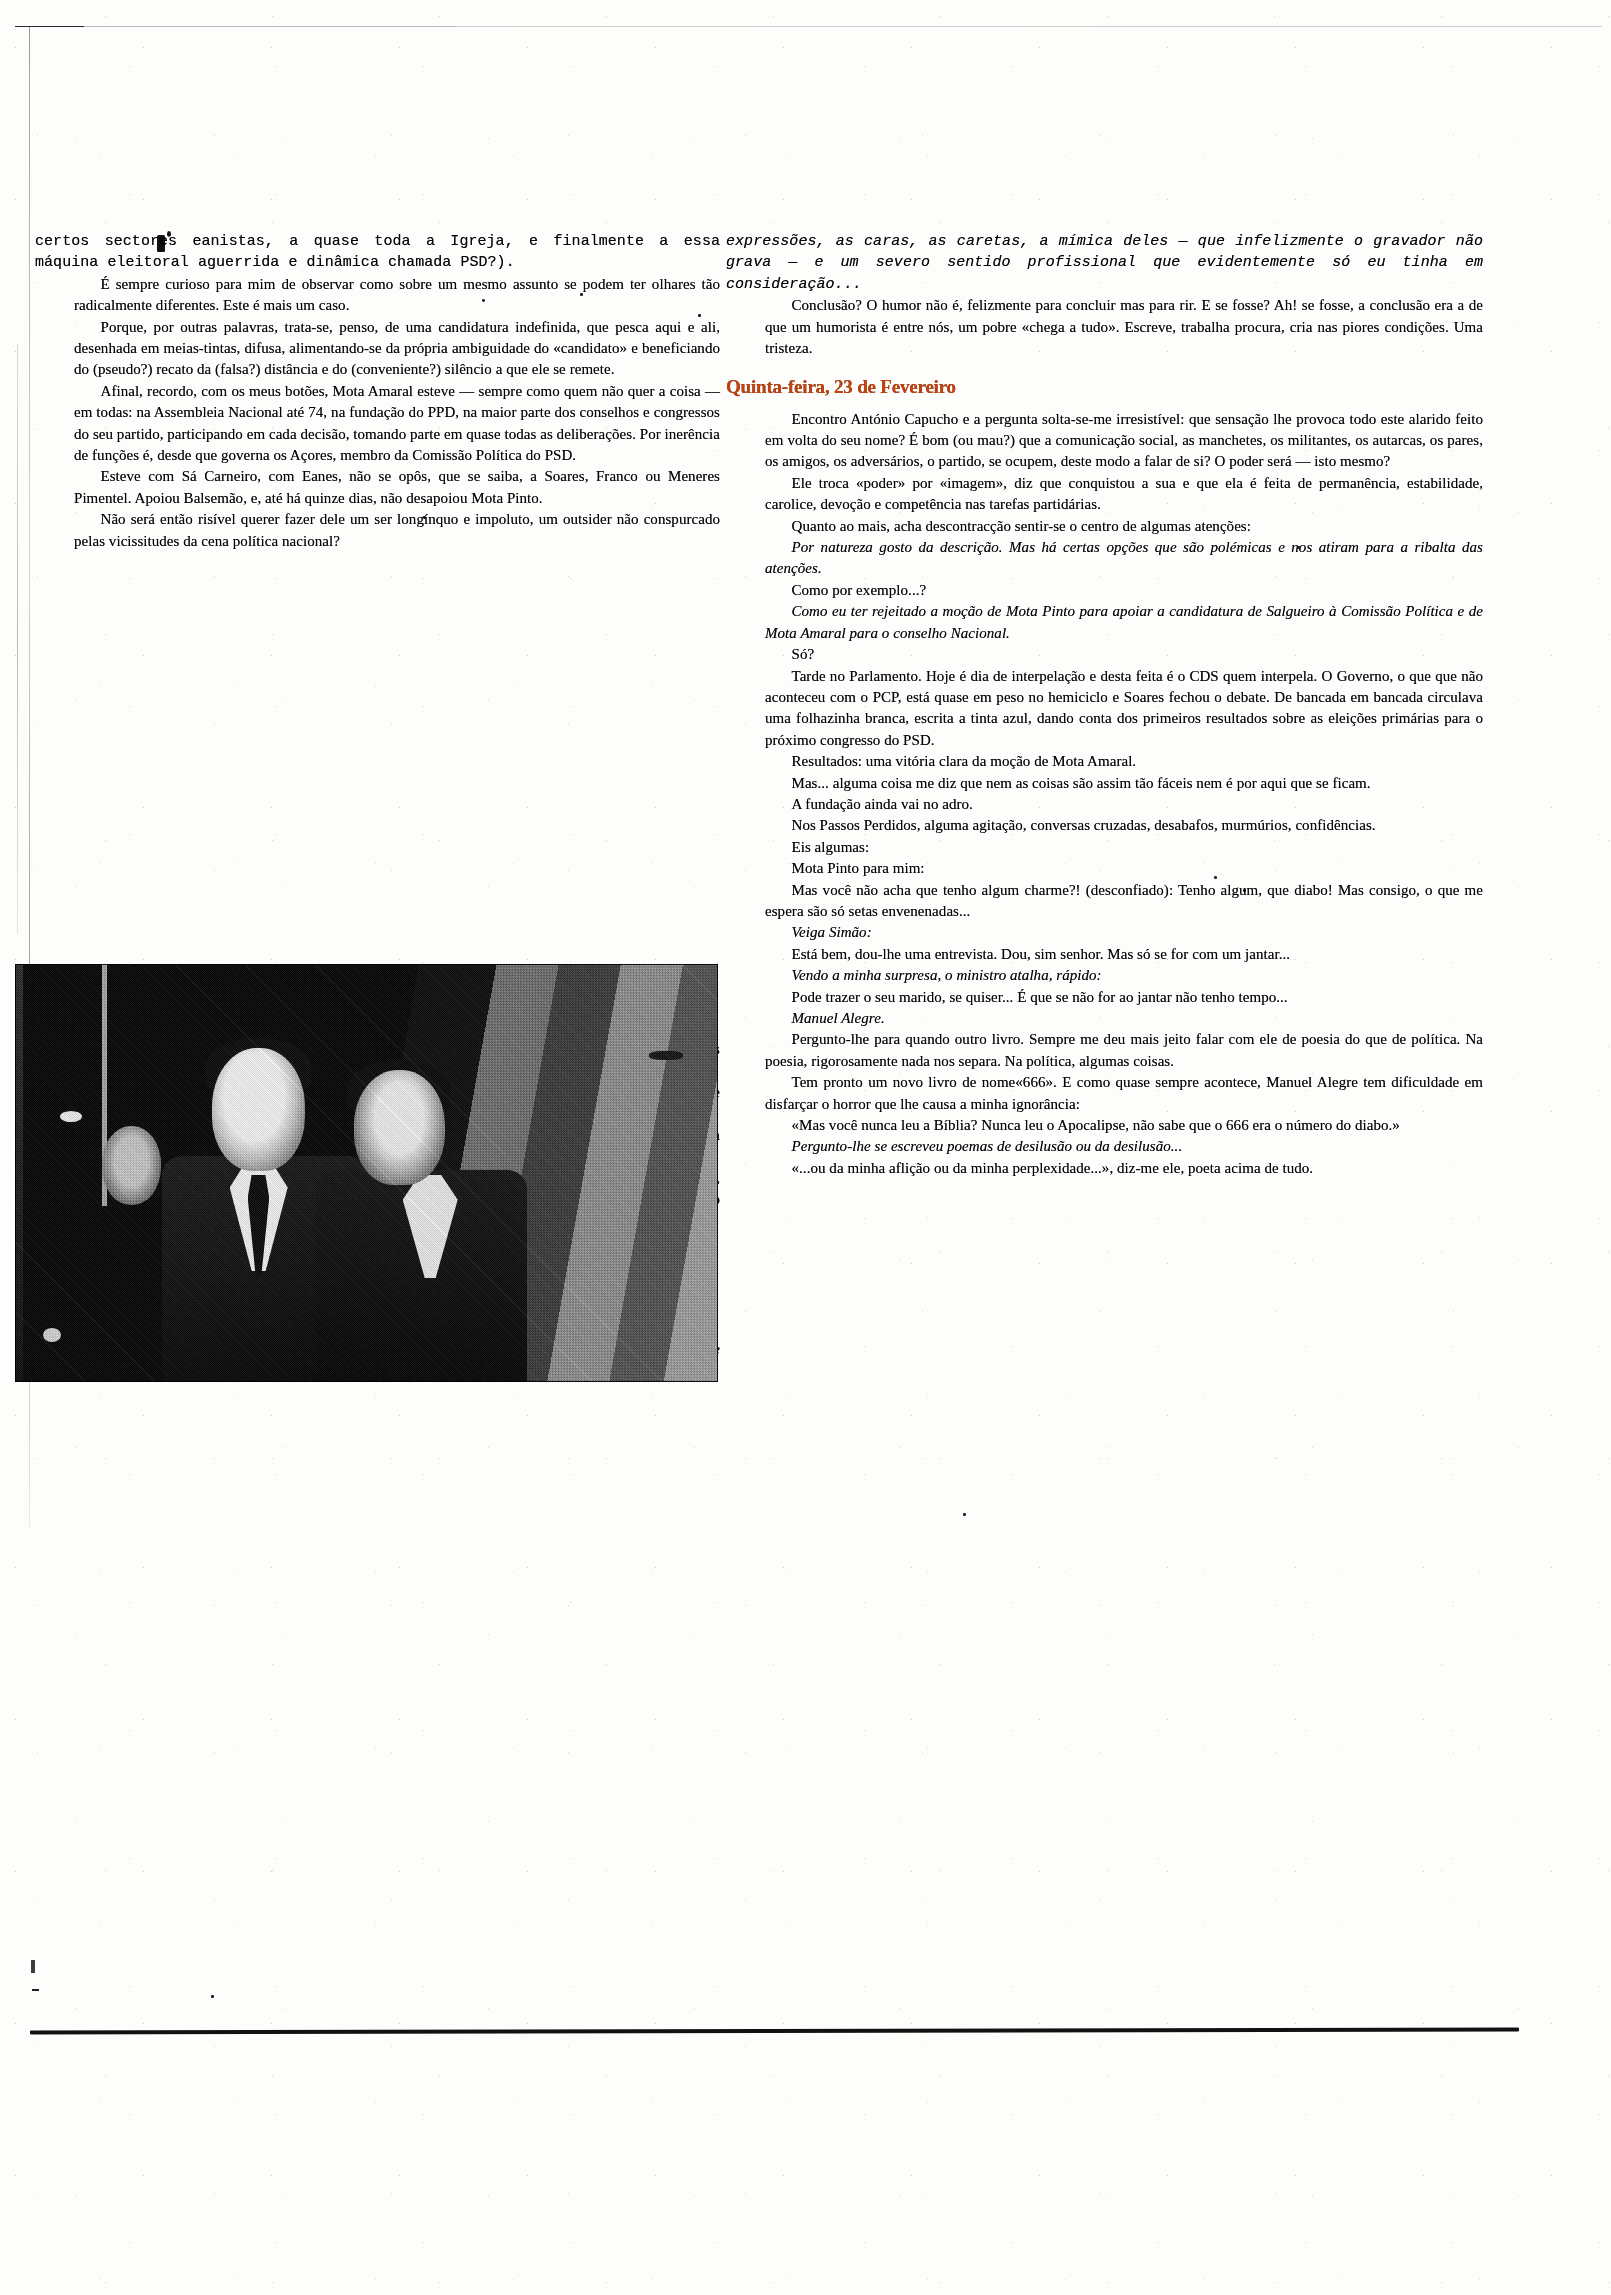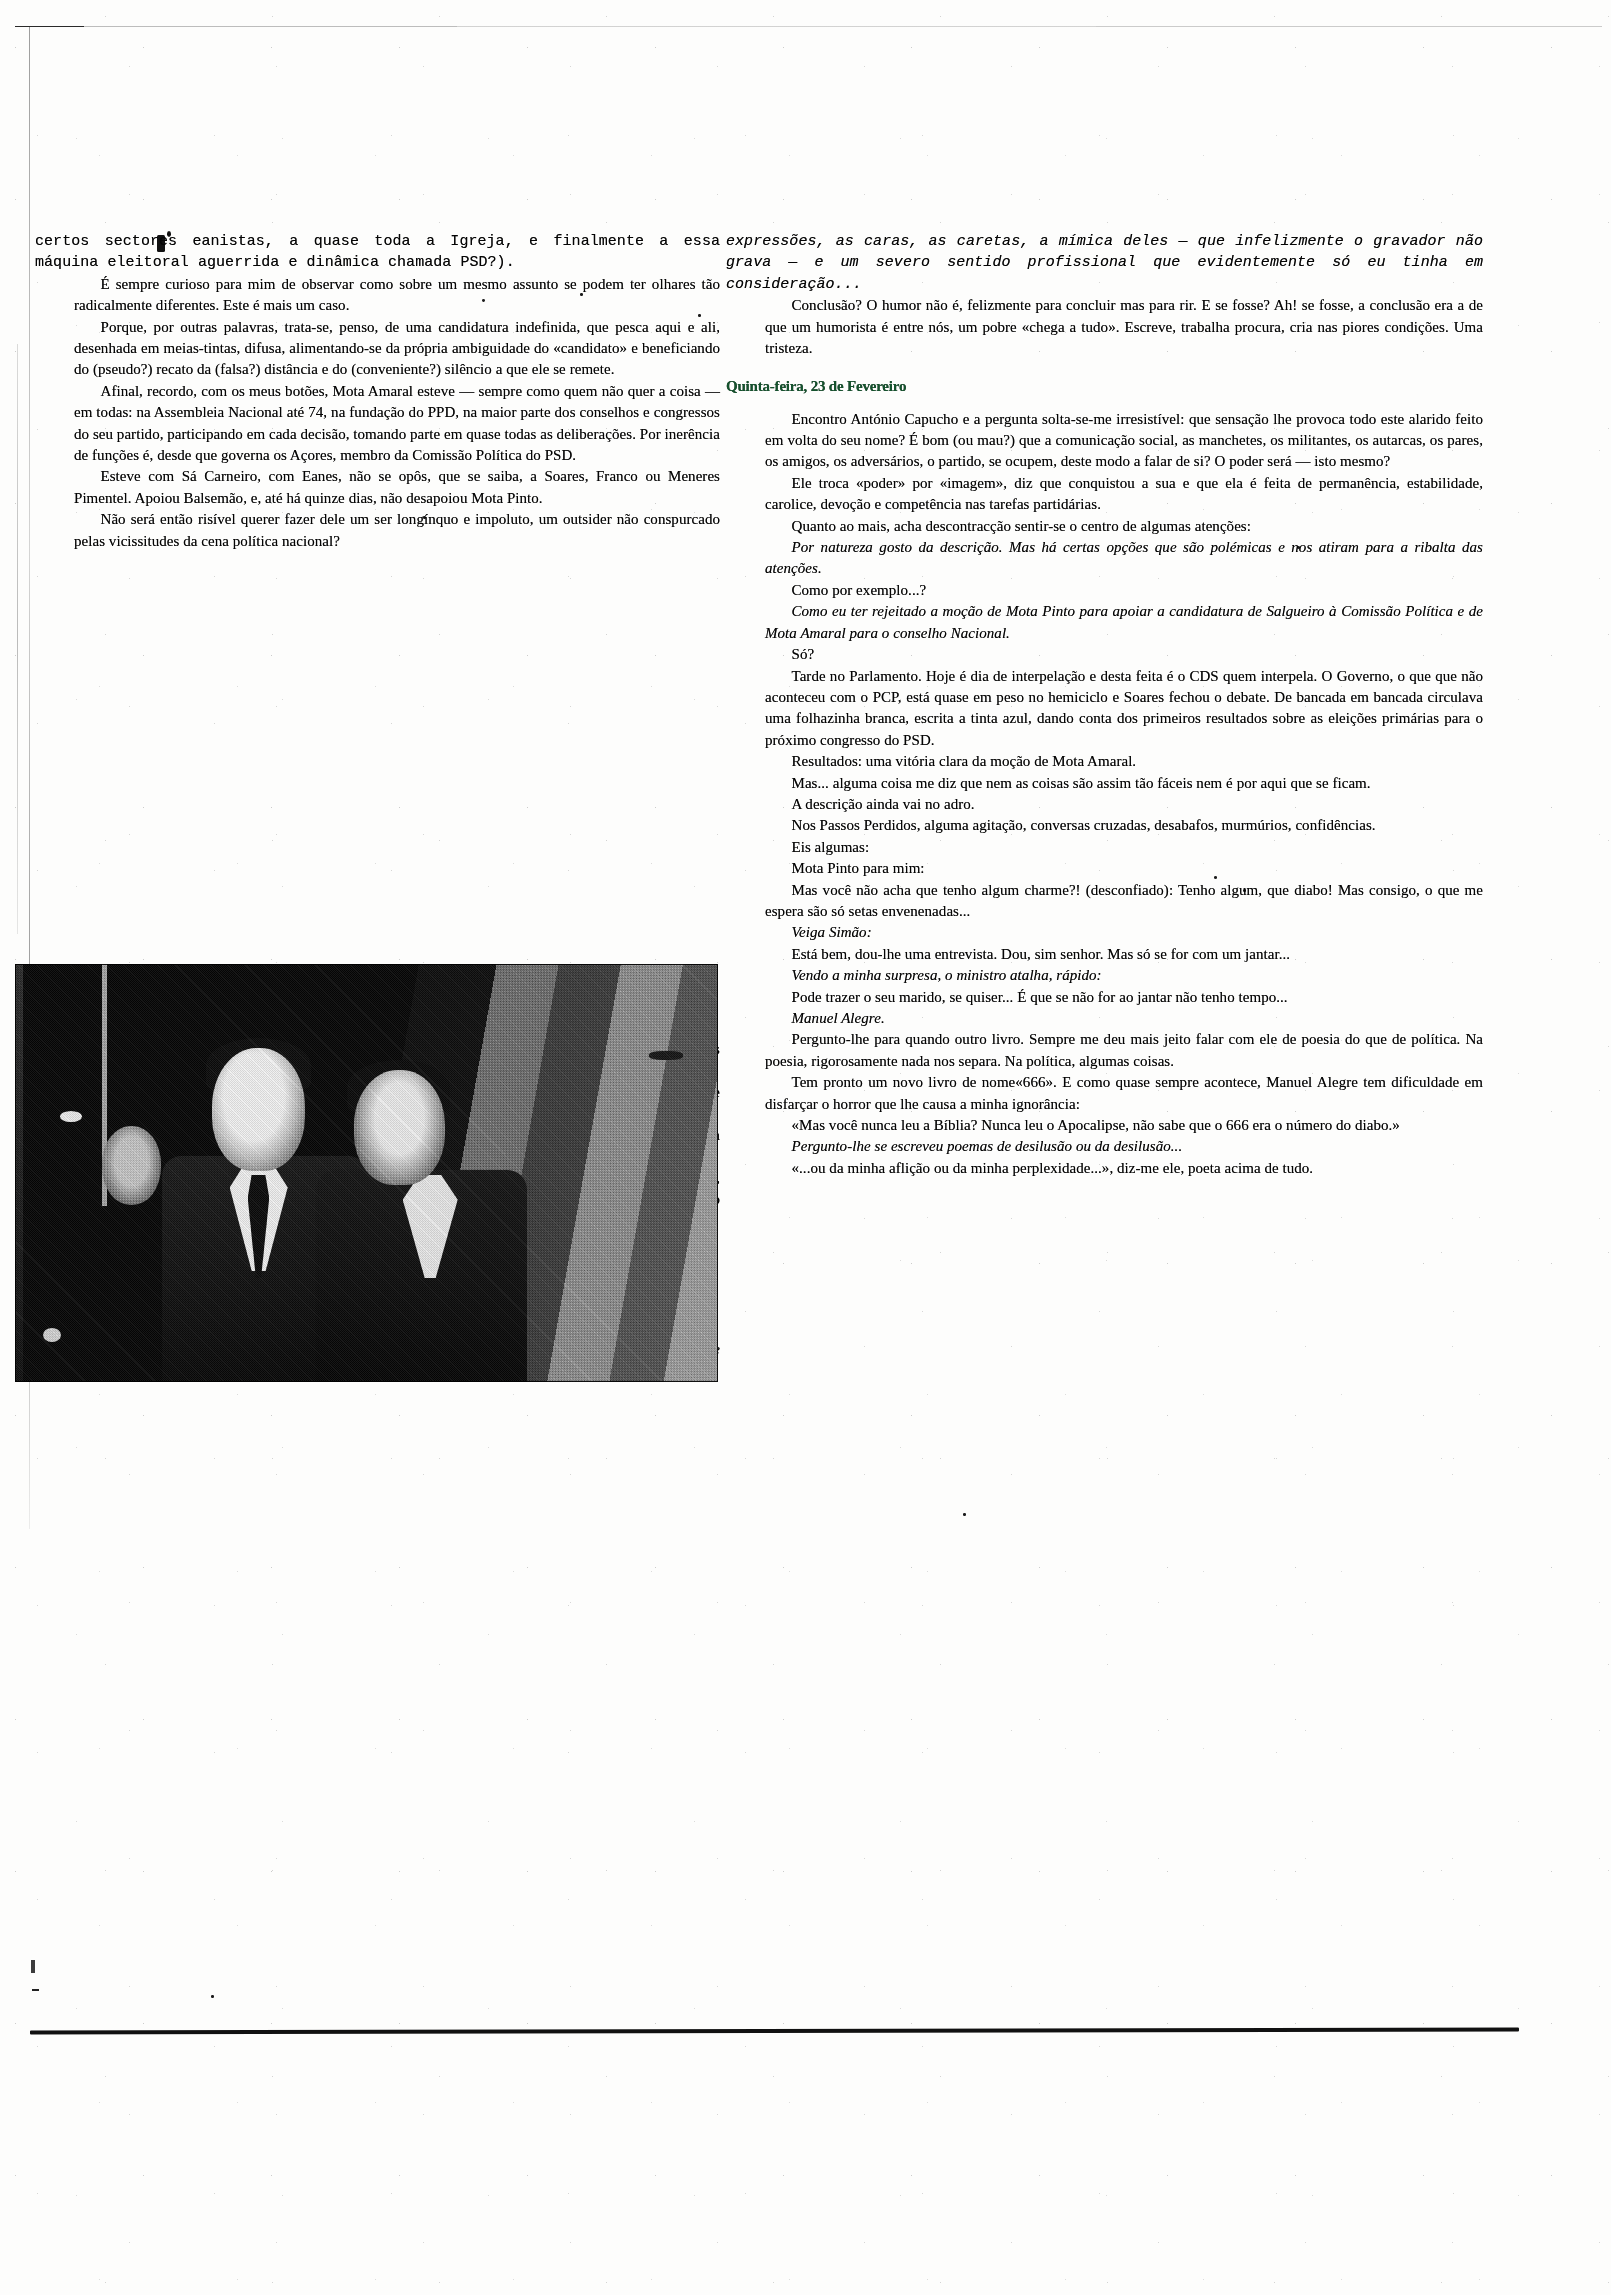--- a/index.html
+++ b/index.html
@@ -81,26 +81,26 @@
   
   .col p{
     letter-spacing:0.05px;
     text-shadow:0 0 0.3px rgba(0,0,0,.55);
   }
 
   
   .date-head{
     font-family:"Liberation Serif","DejaVu Serif",serif;
     font-weight:700;
-    font-size:15px;
+    font-size:19px;
     line-height:29.5px;
     letter-spacing:-0.2px;
     margin:12.8px 0 6.9px 0;
     text-indent:0;
-    color:#14532d;
+    color:#c2410c;
     text-shadow:0 0 0.5px rgba(0,0,0,.7);
   }
   .gap-ghost{display:inline-block;width:38px;}
 
   
   .photo-wrap{
     position:absolute;
     left:14.7px;top:964px;
     width:703px;height:418px;
   }
@@ -284,21 +284,21 @@
     <p class="ind">Encontro António Capucho e a pergunta solta-se-me irresistível: que sensação lhe provoca todo este alarido feito em volta do seu nome? É bom (ou mau?) que a comunicação social, as manchetes, os militantes, os autarcas, os pares, os amigos, os adversários, o partido, se ocupem, deste modo a falar de si? O poder será — isto mesmo?</p>
     <p class="ind">Ele troca «poder» por «imagem», diz que conquistou a sua e que ela é feita de permanência, estabilidade, carolice, devoção e competência nas tarefas partidárias.</p>
     <p class="ind">Quanto ao mais, acha descontracção sentir-se o centro de algumas atenções:</p>
     <p class="ind"><i>Por natureza gosto da descrição. Mas há certas opções que são polémicas e nos atiram para a ribalta das atenções.</i></p>
     <p class="ind">Como por exemplo...?</p>
     <p class="ind"><i>Como eu ter rejeitado a moção de Mota Pinto para apoiar a candidatura de Salgueiro à Comissão Política e de Mota Amaral para o conselho Nacional.</i></p>
     <p class="ind">Só?</p>
     <p class="ind">Tarde no Parlamento. Hoje é dia de interpelação e desta feita é o CDS quem interpela. O Governo, o que que não aconteceu com o PCP, está quase em peso no hemiciclo e Soares fechou o debate. De bancada em bancada circulava uma folhazinha branca, escrita a tinta azul, dando conta dos primeiros resultados sobre as eleições primárias para o próximo congresso do PSD.</p>
     <p class="ind">Resultados: uma vitória clara da moção de Mota Amaral.</p>
     <p class="ind">Mas... alguma coisa me diz que nem as coisas são assim tão fáceis nem é por aqui que se ficam.</p>
-    <p class="ind">A descrição ainda vai no adro.</p>
+    <p class="ind">A fundação ainda vai no adro.</p>
     <p class="ind">Nos Passos Perdidos, alguma agitação, conversas cruzadas, desabafos, murmúrios, confidências.</p>
     <p class="ind">Eis algumas:</p>
     <p class="ind">Mota Pinto para mim:</p>
     <p class="ind">Mas você não acha que tenho algum charme?! (desconfiado): Tenho algum, que diabo! Mas consigo, o que me espera são só setas envenenadas...</p>
     <p class="ind"><i>Veiga Simão:</i></p>
     <p class="ind">Está bem, dou-lhe uma entrevista. Dou, sim senhor. Mas só se for com um jantar...</p>
     <p class="ind"><i>Vendo a minha surpresa, o ministro atalha, rápido:</i></p>
     <p class="ind">Pode trazer o seu marido, se quiser... É que se não for ao jantar não tenho tempo...</p>
     <p class="ind"><i>Manuel Alegre.</i></p>
     <p class="ind">Pergunto-lhe para quando outro livro. Sempre me deu mais jeito falar com ele de poesia do que de política. Na poesia, rigorosamente nada nos separa. Na política, algumas coisas.</p>

